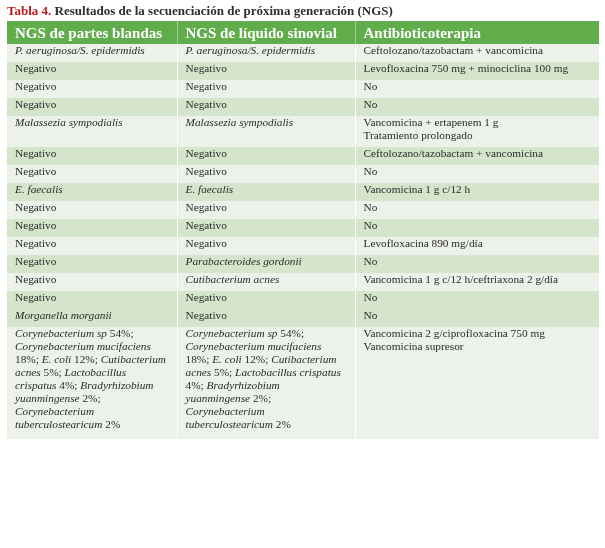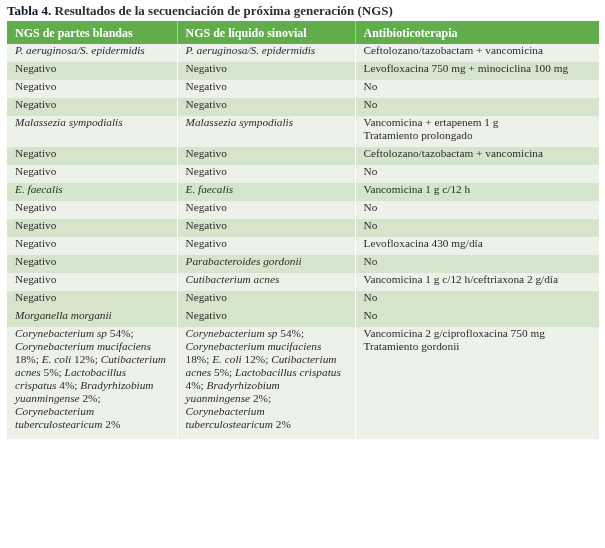--- a/index.html
+++ b/index.html
@@ -1,23 +1,23 @@
 <!DOCTYPE html>
 <html><head>
   <meta charset="utf-8">
   <style>
     html, body { margin: 0; padding: 0; background: #ffffff; }
     body { width: 605px; height: 548px; position: relative; overflow: hidden; font-family: "Liberation Serif", "DejaVu Serif", serif; color: #2b2b2b; }
     .title { position: absolute; left: 7px; top: 3px; font-size: 13px; line-height: 16px; font-weight: bold; white-space: nowrap; color: #2e2e2e; }
-    .title .label { color: #0f172a; }
+    .title .label { color: #b91c1c; }
     .table { position: absolute; left: 7px; top: 21px; width: 592px; border-collapse: collapse; table-layout: fixed; font-size: 11.3px; line-height: 13px; }
     .table col.c1 { width: 170px; }
     .table col.c2 { width: 178px; }
     .table col.c3 { width: 244px; }
-    .table th { background: #62ad4b; color: #ffffff; font-weight: bold; text-align: left; padding: 5px 8px 4px 8px; height: 14px; border-left: 1px solid #a6cf96; font-size: 12px; }
+    .table th { background: #62ad4b; color: #ffffff; font-weight: bold; text-align: left; padding: 5px 8px 4px 8px; height: 14px; border-left: 1px solid #a6cf96; font-size: 15px; }
     .table th:first-child { border-left: none; }
     .table td { padding: 0 8px 5px 8px; vertical-align: top; border-left: 1px solid #ffffff; height: 13px; }
     .table td:first-child { border-left: none; }
     .table tr.odd td { background: #ecf1e9; }
     .table tr.even td { background: #d5e5cb; }
     .it { font-style: italic; }
     .cell-line { display: block; font-family: Liberation Serif, serif; }
   </style>
 </head>
 <body>
@@ -108,21 +108,21 @@
         <td>Negativo</td>
         <td>Negativo</td>
         <td>
           <span class="cell-line">No</span>
         </td>
       </tr>
       <tr class="odd">
         <td>Negativo</td>
         <td>Negativo</td>
         <td>
-          <span class="cell-line">Levofloxacina 430 mg/día</span>
+          <span class="cell-line">Levofloxacina 890 mg/día</span>
         </td>
       </tr>
       <tr class="even">
         <td>Negativo</td>
         <td class="it">Parabacteroides gordonii</td>
         <td>
           <span class="cell-line">No</span>
         </td>
       </tr>
       <tr class="odd">
@@ -144,17 +144,17 @@
         <td>Negativo</td>
         <td>
           <span class="cell-line">No</span>
         </td>
       </tr>
       <tr class="odd">
         <td style="padding-bottom: 8px;"><span class="it">Corynebacterium sp</span><span> 54%; </span><span class="it">Corynebacterium mucifaciens</span><span> 18%; </span><span class="it">E. coli</span><span> 12%; </span><span class="it">Cutibacterium acnes</span><span> 5%; </span><span class="it">Lactobacillus crispatus</span><span> 4%; </span><span class="it">Bradyrhizobium yuanmingense</span><span> 2%; </span><span class="it">Corynebacterium tuberculostearicum</span><span> 2%</span></td>
         <td style="padding-bottom: 8px;"><span class="it">Corynebacterium sp</span><span> 54%; </span><span class="it">Corynebacterium mucifaciens</span><span> 18%; </span><span class="it">E. coli</span><span> 12%; </span><span class="it">Cutibacterium acnes</span><span> 5%; </span><span class="it">Lactobacillus crispatus</span><span> 4%; </span><span class="it">Bradyrhizobium yuanmingense</span><span> 2%; </span><span class="it">Corynebacterium tuberculostearicum</span><span> 2%</span></td>
         <td>
           <span class="cell-line">Vancomicina 2 g/ciprofloxacina 750 mg</span>
-          <span class="cell-line">Tratamiento gordonii</span>
+          <span class="cell-line">Vancomicina supresor</span>
         </td>
       </tr>
     </tbody>
 </table>
 
 </body></html>

